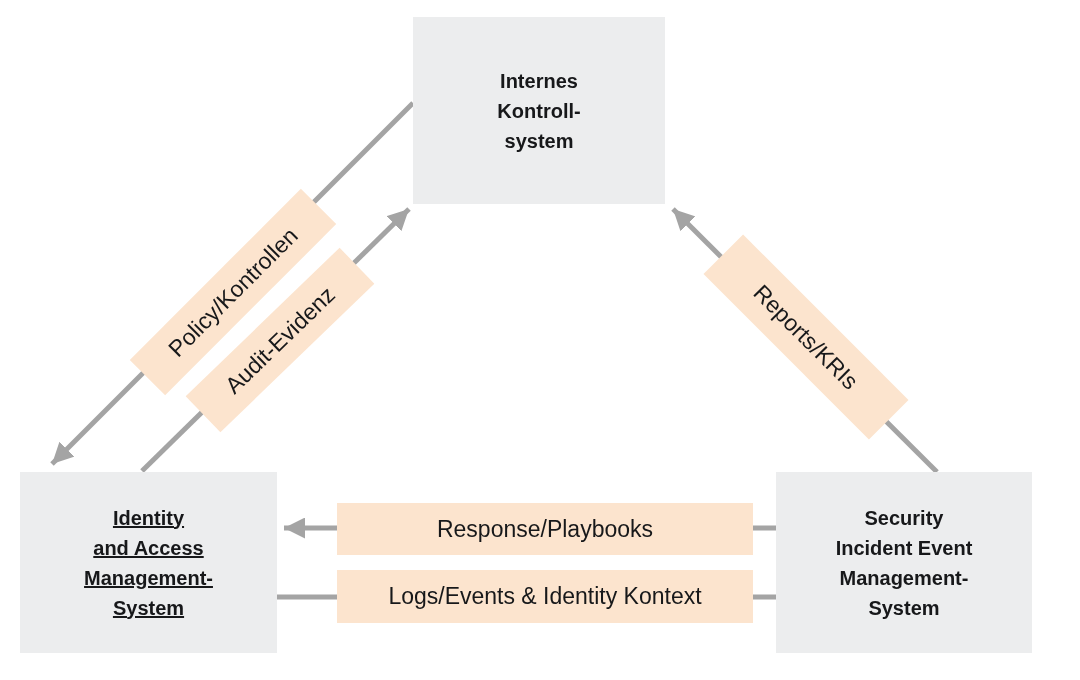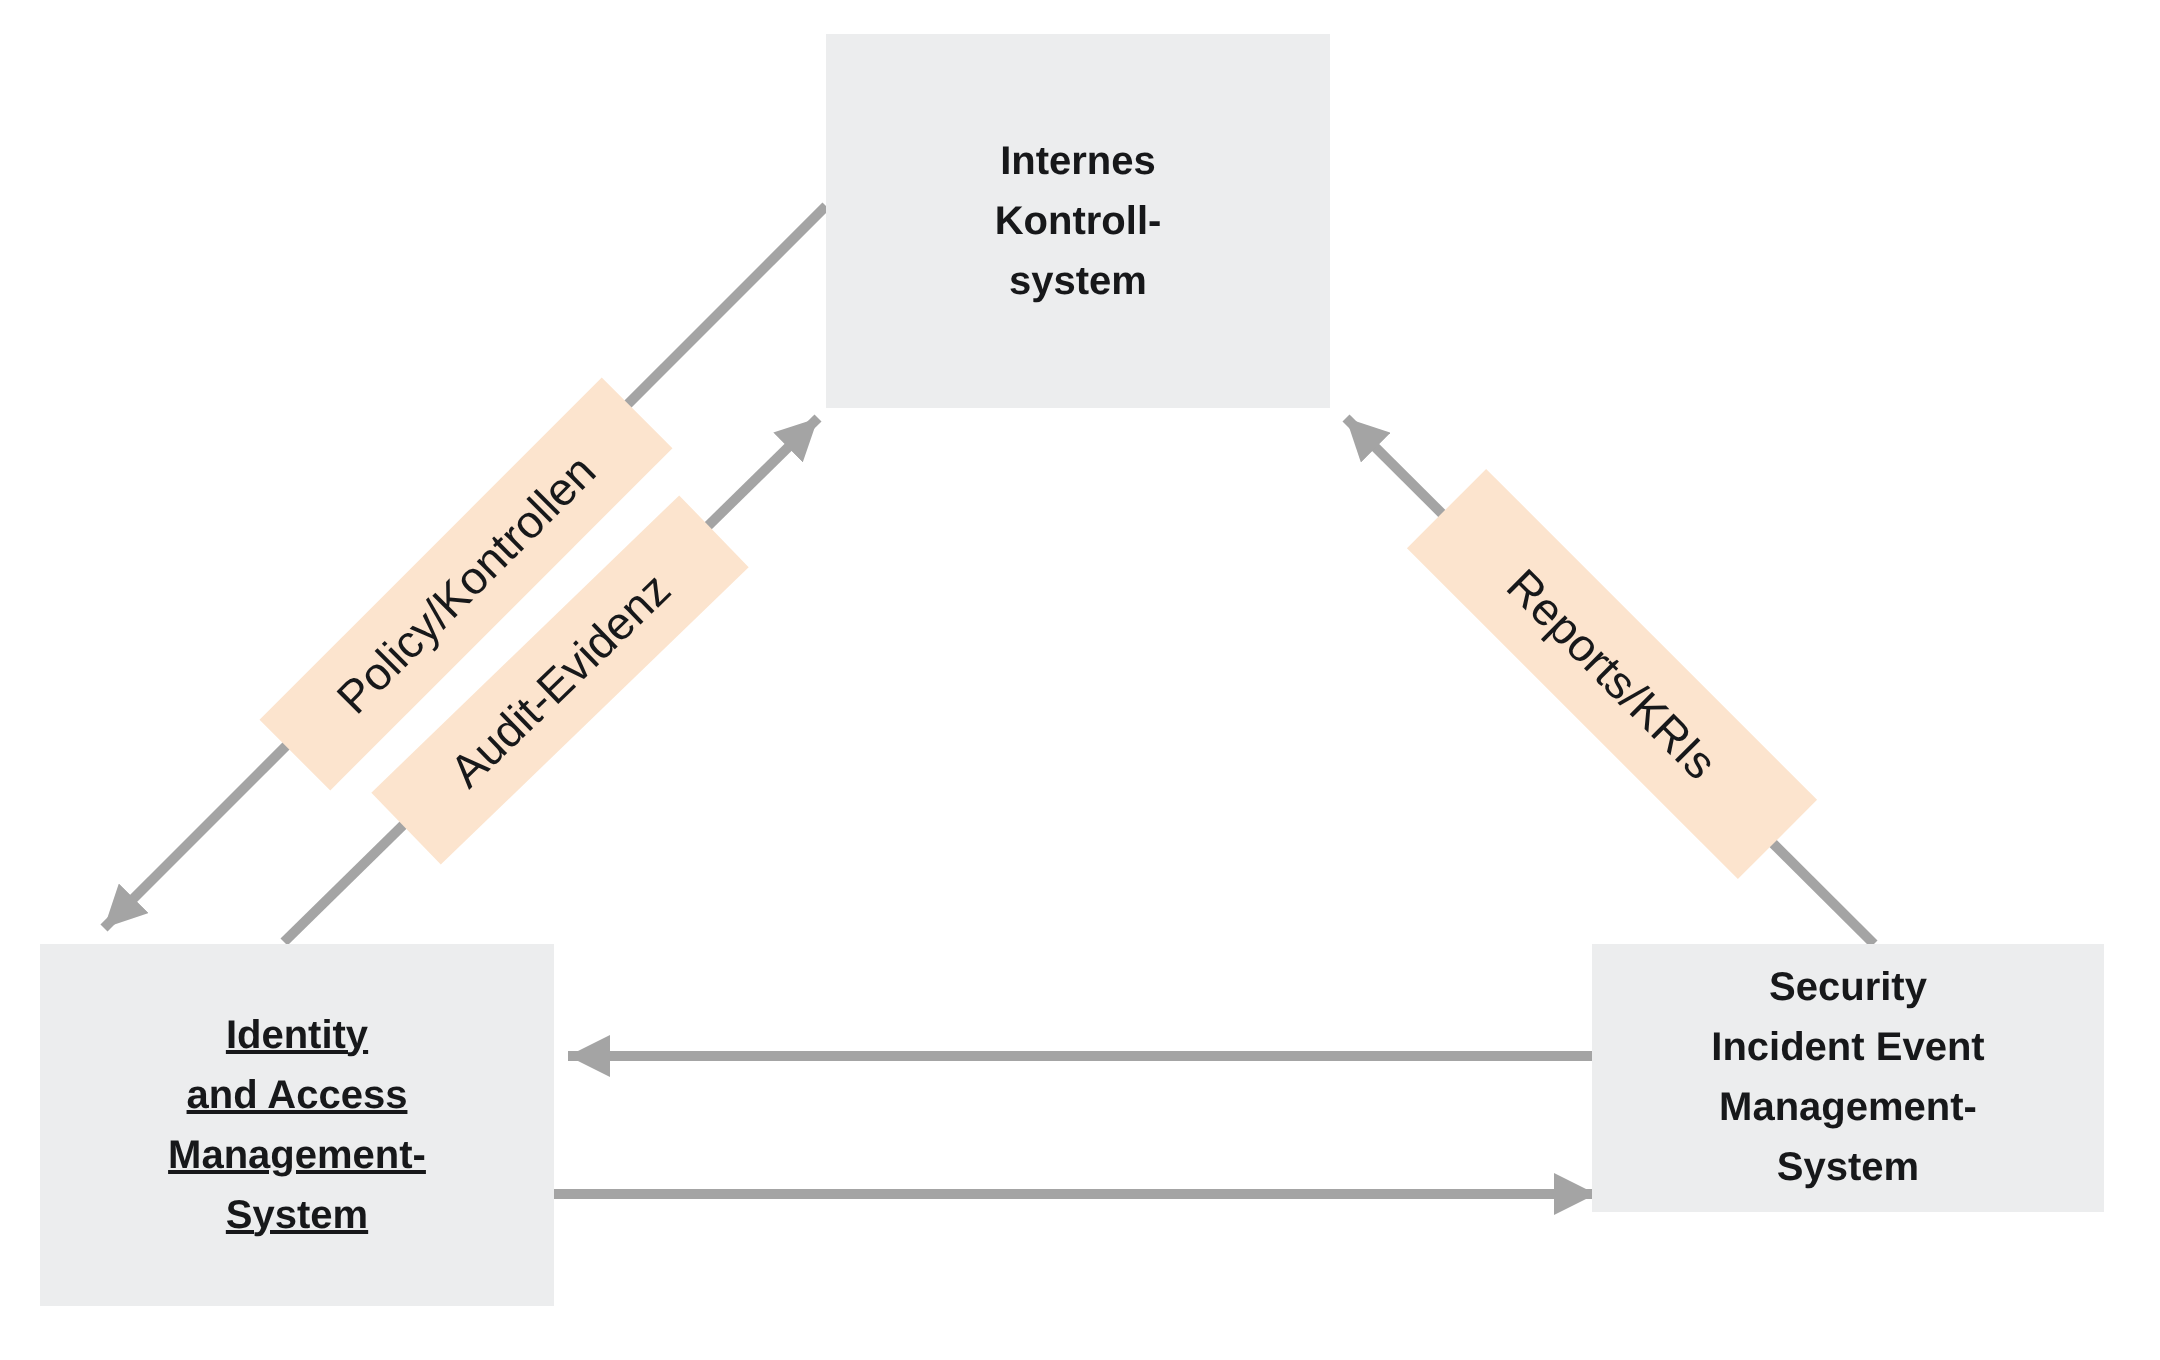--- a/index.html
+++ b/index.html
@@ -37,21 +37,21 @@
     align-items: center;
     justify-content: center;
     text-align: center;
     font-weight: bold;
     font-size: 20px;
     line-height: 30px;
     white-space: pre-line;
   }
   .node-iks  { left: 413px; top: 17px;  width: 252px; height: 187px; }
   .node-iam  { left: 20px;  top: 472px; width: 257px; height: 181px; text-decoration: underline; }
-  .node-siem { left: 796px; top: 472px; width: 256px; height: 134px; }
+  .node-siem { left: 776px; top: 472px; width: 256px; height: 181px; }
 
   .edge-label {
     position: absolute;
     background: var(--edge-label-bg, #fce4ce);
     color: var(--text, #17181a);
     display: flex;
     align-items: center;
     justify-content: center;
     font-size: 23px;
     white-space: nowrap;
@@ -114,15 +114,17 @@
 Incident Event
 Management-
 System</div>
 
   <div class="edge-label rotated label-policy">Policy/Kontrollen</div>
 
   <div class="edge-label rotated label-audit">Audit-Evidenz</div>
 
   <div class="edge-label rotated label-reports">Reports/KRIs</div>
 
+  <div class="edge-label label-response">Response/Playbooks</div>
 
+  <div class="edge-label label-logs">Logs/Events &amp; Identity Kontext</div>
 
 </div>
 
 </body></html>

